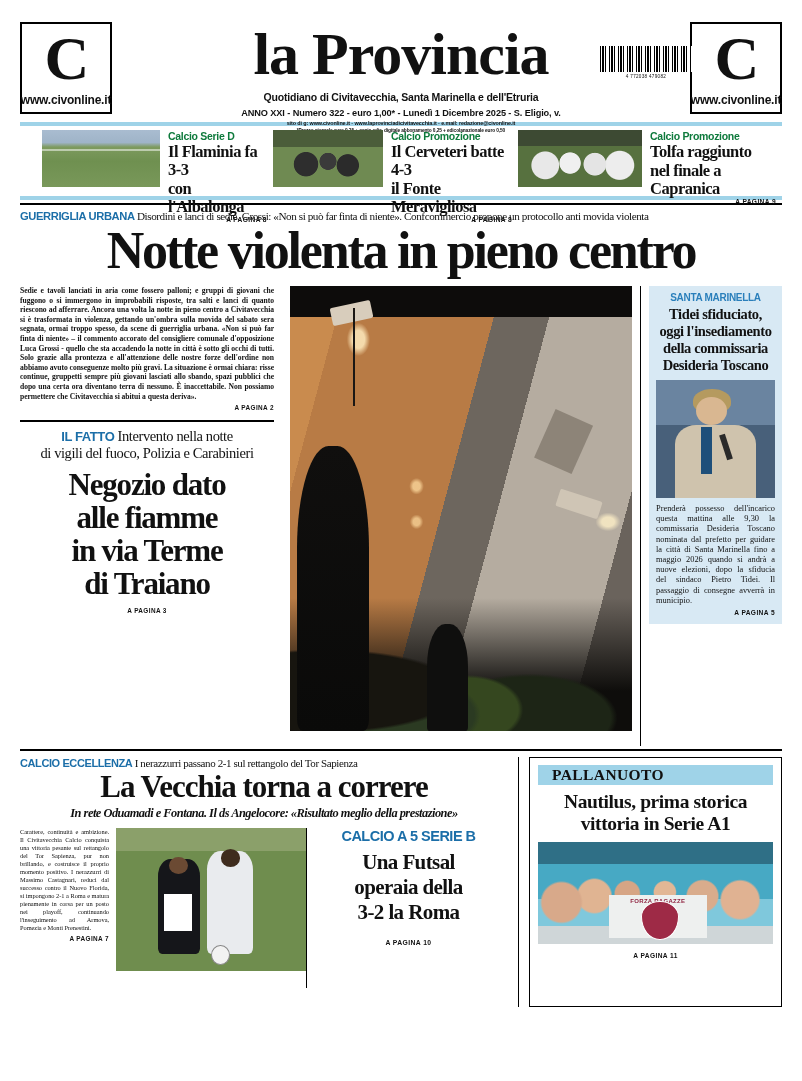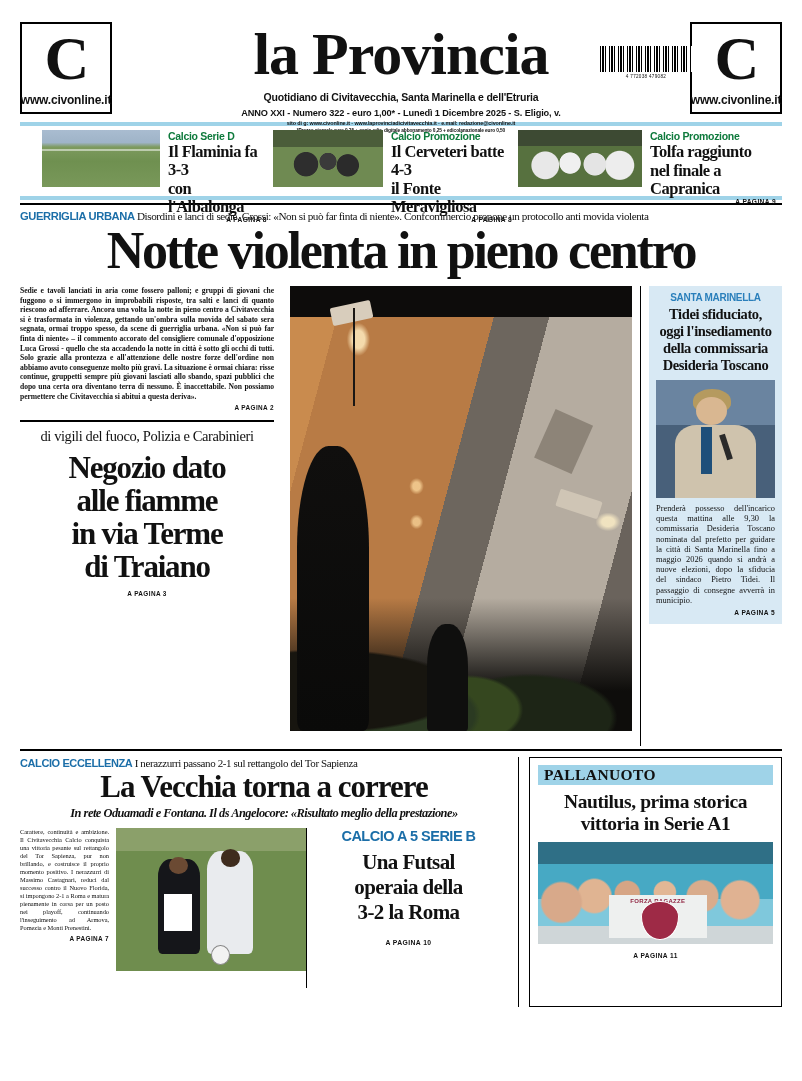--- a/index.html
+++ b/index.html
@@ -183,21 +183,21 @@
   .ec-photo .sk1{position:absolute;left:25%;top:46%;width:15%;height:26%;background:#fff;}
   .ec-photo .ball{position:absolute;left:50%;bottom:4%;width:9%;height:13%;border-radius:50%;background:#f2f2f2;border:1px solid #888;}
   .ec-photo .face{position:absolute;left:28%;top:20%;width:10%;height:12%;border-radius:50%;background:#6b4a33;}
   .ec-photo .face2{position:absolute;left:55%;top:15%;width:10%;height:12%;border-radius:50%;background:#3f2c1e;}
 
   .c5-kick{font-family:"Liberation Sans",sans-serif;font-weight:bold;color:#1b6ea8;font-size:14.5px;text-align:center;letter-spacing:-0.5px;}
   .c5-head{font-family:"Liberation Serif",serif;font-weight:bold;font-size:21px;line-height:25px;text-align:center;letter-spacing:-0.6px;margin-top:6px;}
   .c5-page{font-family:"Liberation Sans",sans-serif;font-weight:bold;font-size:6.8px;text-align:center;letter-spacing:0.4px;margin-top:14px;}
 
   .pn-box{border:1.6px solid #000;padding:7px 8px 8px 8px;box-sizing:border-box;height:100%;}
-  .pn-kick-wrap{display:block;background:#9fd3e8;padding:1px 6px;}
+  .pn-kick-wrap{display:block;background:#9fd3e8;padding:1px 14px;}
   .pn-head{font-family:"Liberation Serif",serif;font-weight:bold;font-size:19.5px;line-height:22px;text-align:center;letter-spacing:-0.4px;margin-top:6px;}
   .pn-photo{width:100%;height:102px;margin-top:7px;position:relative;overflow:hidden;
     background:linear-gradient(to bottom,#2f6f86 0 22%, #47a9c4 22% 56%, #7fc8dc 56% 82%, #cfd6d8 82% 100%);}
   .pn-photo .girls{position:absolute;left:0;right:0;top:22%;height:62%;
     background:
       radial-gradient(circle at 10% 60%, #d8a98a 0 9%, rgba(0,0,0,0) 10%),
       radial-gradient(circle at 24% 50%, #e0b492 0 9%, rgba(0,0,0,0) 10%),
       radial-gradient(circle at 38% 46%, #d6a585 0 8%, rgba(0,0,0,0) 9%),
       radial-gradient(circle at 54% 44%, #e2b795 0 8%, rgba(0,0,0,0) 9%),
       radial-gradient(circle at 70% 50%, #d9ac8c 0 9%, rgba(0,0,0,0) 10%),
@@ -275,20 +275,24 @@
   <div class="main-headline">Notte violenta in pieno centro</div>
 
   <div class="main-grid">
 
     <div class="col-left">
       <div class="body-text">Sedie e tavoli lanciati in aria come fossero palloni; e gruppi di giovani che fuggono o si immergono in improbabili risposte, tra salti e lanci di quanto riescono ad afferrare. Ancora una volta la notte in pieno centro a Civitavecchia si è trasformata in violenza, gettando un'ombra sulla movida del sabato sera segnata, ormai troppo spesso, da scene di guerriglia urbana. «Non si può far finta di niente» – il commento accorato del consigliere comunale d'opposizione Luca Grossi - quello che sta accadendo la notte in città è sotto gli occhi di tutti. Solo grazie alla prontezza e all'attenzione delle nostre forze dell'ordine non abbiamo avuto conseguenze molto più gravi. La situazione è ormai chiara: risse continue, gruppetti sempre più giovani lasciati allo sbando, spazi pubblici che dopo una certa ora diventano terra di nessuno. È inaccettabile. Non possiamo permettere che Civitavecchia si abitui a questa deriva».</div>
       <div class="page-ref">A PAGINA 2</div>
 
       <div class="sep-rule"></div>
 
+      <div class="subhead">
+        <span class="subhead-kick">IL FATTO</span>
+        <span>Intervento nella notte</span>
+      </div>
       <div class="subhead">di vigili del fuoco, Polizia e Carabinieri</div>
 
       <div class="bighead">Negozio dato</div>
       <div class="bighead" style="margin-top:0">alle fiamme</div>
       <div class="bighead" style="margin-top:0">in via Terme</div>
       <div class="bighead" style="margin-top:0">di Traiano</div>
       <div class="page-ref" style="text-align:center;margin-top:7px">A PAGINA 3</div>
     </div>
 
     <div class="col-mid">

